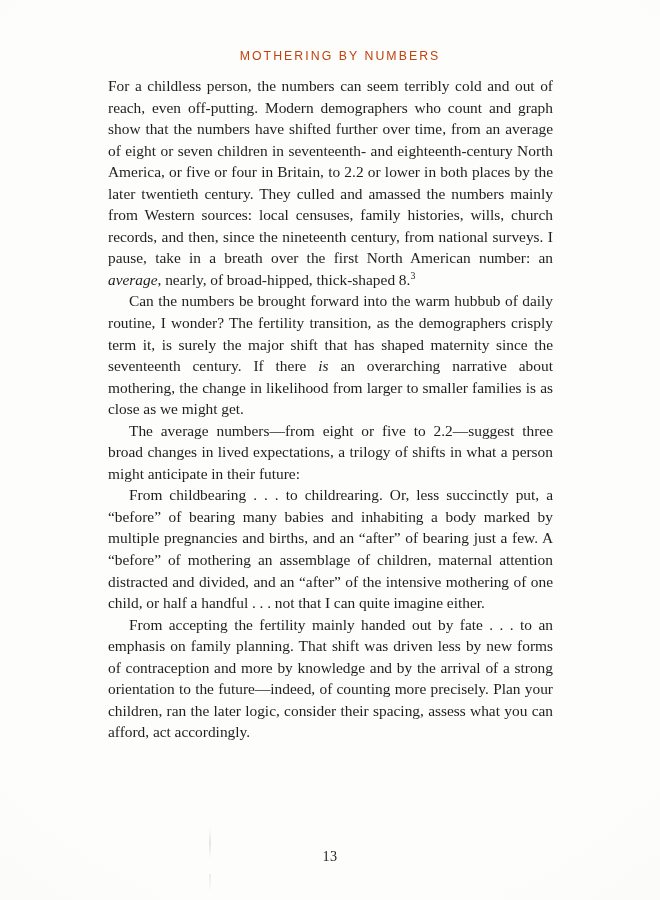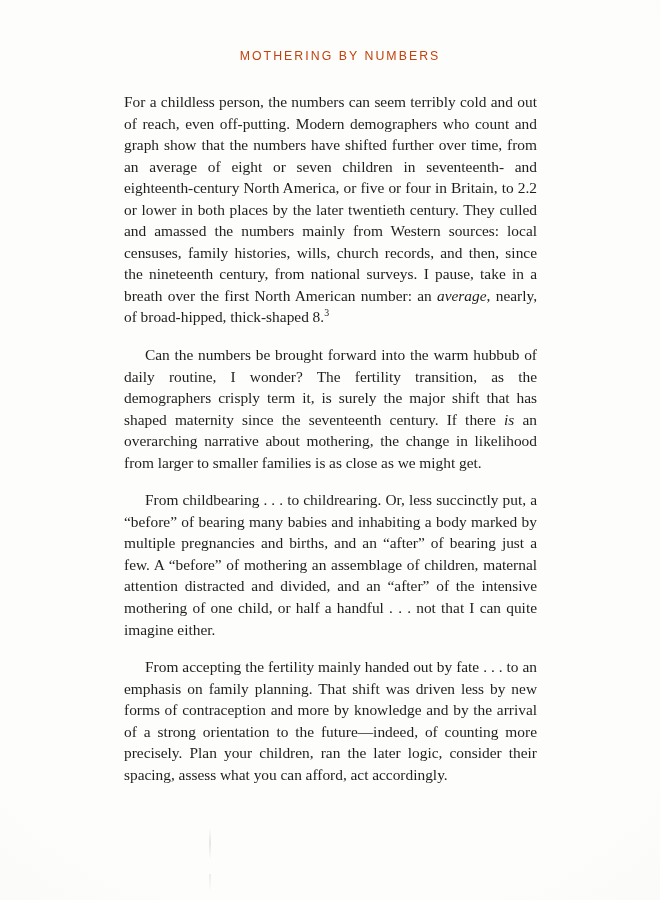--- a/index.html
+++ b/index.html
@@ -47,21 +47,21 @@
   }
 
   #text-block {
     position: absolute;
     top: 75px;
     left: 108px;
     width: 445px;
   }
 
   .para {
-    margin: 16px;
+    margin: 0;
     font-size: 15.4px;
     line-height: 21.55px;
     color: #1f1e1d;
     text-align: justify;
     text-justify: inter-word;
     hyphens: none;
     -webkit-hyphens: none;
     word-spacing: -0.1px;
   }
   .para.indent {
@@ -117,21 +117,23 @@
 
 <div id="page">
 
   <div id="paper-texture"></div>
 
   <div id="running-head">MOTHERING BY NUMBERS</div>
 
   <div id="text-block">
       <p class="para flush"><span>For a childless person, the numbers can seem terribly cold and out of reach, even off-putting. Modern demographers who count and graph show that the numbers have shifted further over time, from an average of eight or seven children in seventeenth- and eighteenth-century North America, or five or four in Britain, to 2.2 or lower in both places by the later twentieth century. They culled and amassed the numbers mainly from Western sources: local censuses, family histories, wills, church records, and then, since the nineteenth century, from national surveys. I pause, take in a breath over the first North American number: an </span><em class="it">average</em><span>, nearly, of broad-hipped, thick-shaped 8.</span><sup class="fn">3</sup></p>
       <p class="para indent"><span>Can the numbers be brought forward into the warm hubbub of daily routine, I wonder? The fertility transition, as the demographers crisply term it, is surely the major shift that has shaped maternity since the seventeenth century. If there </span><em class="it">is</em><span> an overarching narrative about mothering, the change in likelihood from larger to smaller families is as close as we might get.</span></p>
+      <p class="para indent"><span>The average numbers—from eight or five to 2.2—suggest three broad changes in lived expectations, a trilogy of shifts in what a person might anticipate in their future:</span></p>
       <p class="para indent"><span>From childbearing . . . to childrearing. Or, less succinctly put, a “before” of bearing many babies and inhabiting a body marked by multiple pregnancies and births, and an “after” of bearing just a few. A “before” of mothering an assemblage of children, maternal attention distracted and divided, and an “after” of the intensive mothering of one child, or half a handful . . . not that I can quite imagine either.</span></p>
       <p class="para indent"><span>From accepting the fertility mainly handed out by fate . . . to an emphasis on family planning. That shift was driven less by new forms of contraception and more by knowledge and by the arrival of a strong orientation to the future—indeed, of counting more precisely. Plan your children, ran the later logic, consider their spacing, assess what you can afford, act accordingly.</span></p>
     </div>
 
   <div class="artifact" id="artifact-streak"></div>
   <div class="artifact" id="artifact-streak-2"></div>
 
+  <div id="folio">13</div>
 
 </div>
 
 </body></html>

